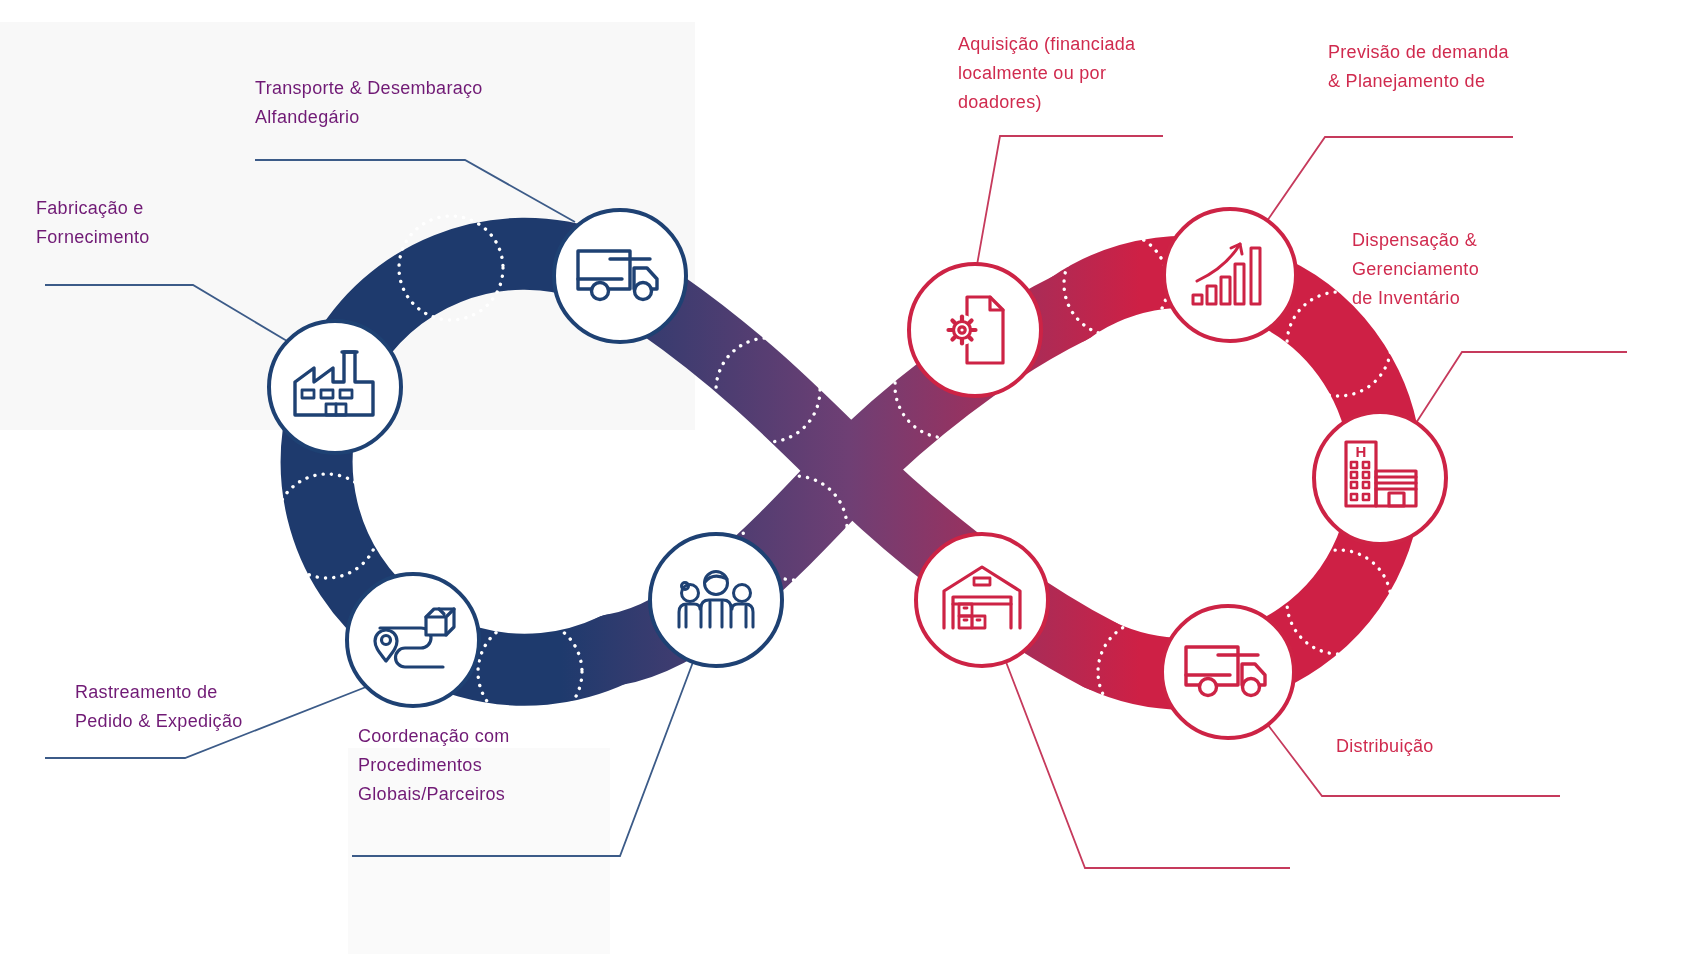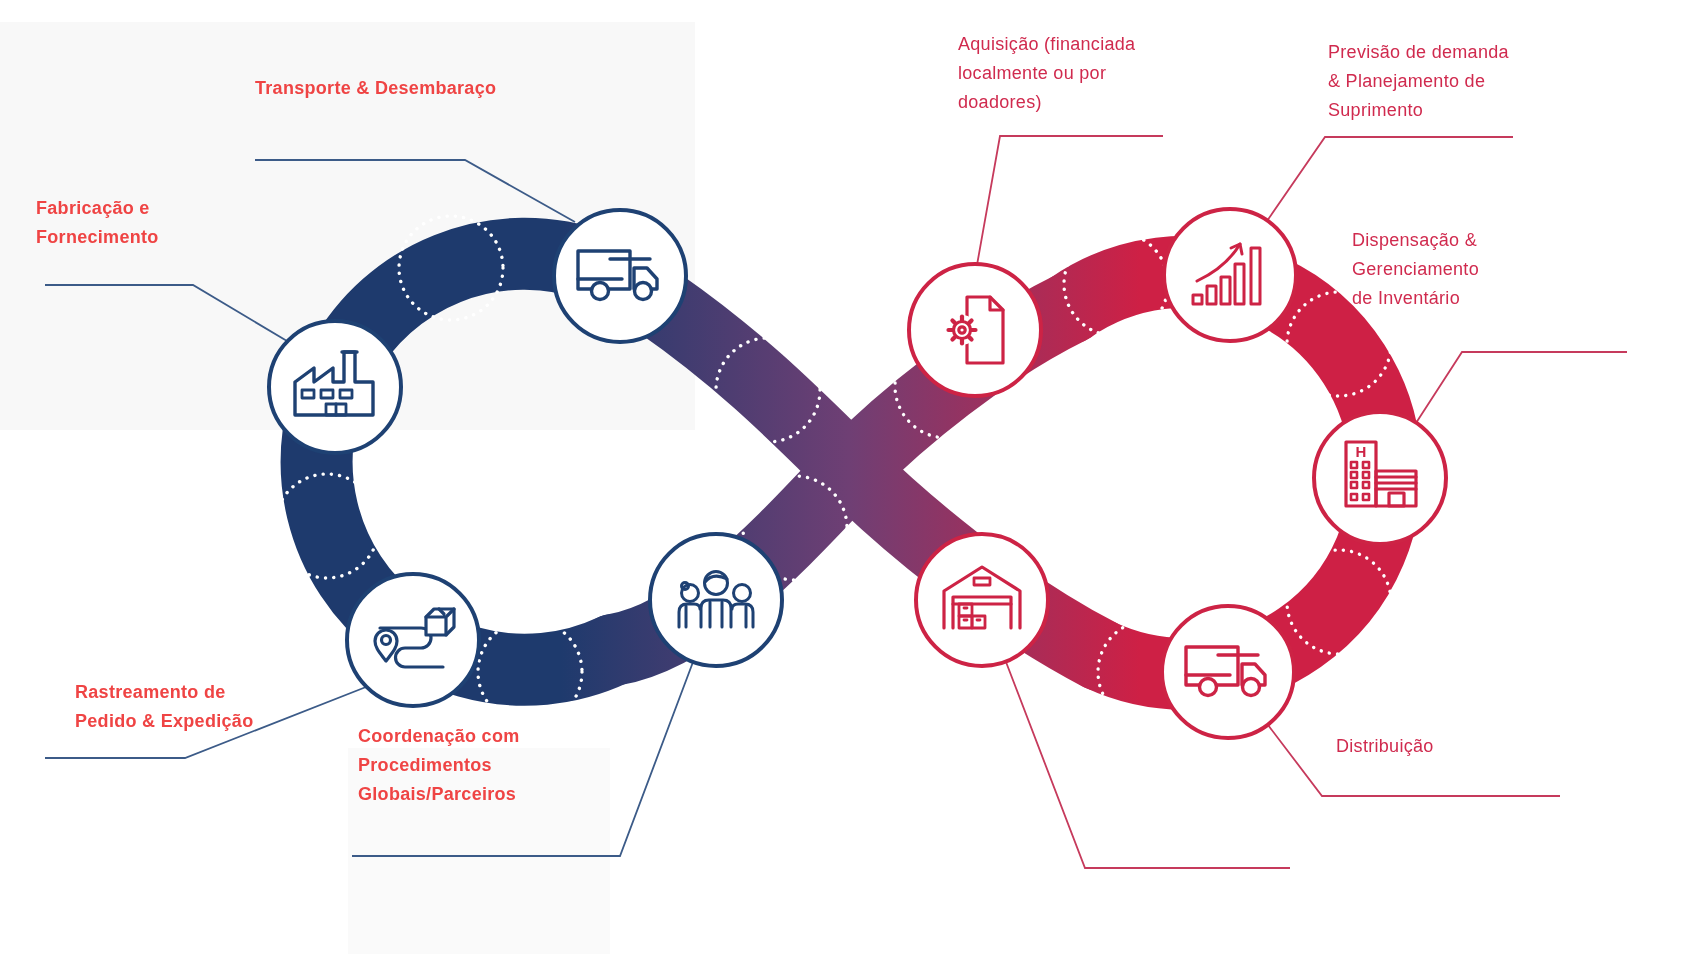--- a/index.html
+++ b/index.html
@@ -14,21 +14,21 @@
     background: #ffffff;
   }
   .stage svg { position: absolute; left: 0; top: 0; }
   .lbl {
     position: absolute;
     font-size: 18px;
     line-height: 29px;
     letter-spacing: 0.3px;
     white-space: nowrap;
   }
-  .lbl.blue { color: #ef4444; font-weight: bold; }
+  .lbl.blue { color: #701a75; }
   .lbl.red  { color: #d02a4e; }
 </style>
 </head>
 <body>
 
 <div class="stage">
 
 <svg width="1704" height="954" viewBox="0 0 1704 954">
   <defs>
     <linearGradient id="bandGrad" gradientUnits="userSpaceOnUse" x1="560" y1="0" x2="1140" y2="0">
@@ -208,20 +208,21 @@
         <rect x="-10" y="16" width="13" height="12"></rect>
         <rect x="-23" y="4" width="13" height="12"></rect>
         <path d="M -18,8 h 3 M -18,20 h 3 M -5,20 h 3"></path>
       </g>
     </g>
   </g>
 </svg>
 
 <div class="lbl blue" style="left:255px; top:74px">
   <div>Transporte &amp; Desembaraço</div>
+  <div>Alfandegário</div>
 </div>
 
 <div class="lbl blue" style="left:36px; top:194px">
   <div>Fabricação e</div>
   <div>Fornecimento</div>
 </div>
 
 <div class="lbl blue" style="left:75px; top:678px">
   <div>Rastreamento de</div>
   <div>Pedido &amp; Expedição</div>
@@ -235,21 +236,20 @@
 
 <div class="lbl red" style="left:958px; top:30px">
   <div>Aquisição (financiada</div>
   <div>localmente ou por</div>
   <div>doadores)</div>
 </div>
 
 <div class="lbl red" style="left:1328px; top:38px">
   <div>Previsão de demanda</div>
   <div>&amp; Planejamento de</div>
-  <div>Suprimento</div>
 </div>
 
 <div class="lbl red" style="left:1352px; top:226px">
   <div>Dispensação &amp;</div>
   <div>Gerenciamento</div>
   <div>de Inventário</div>
 </div>
 
 <div class="lbl red" style="left:1336px; top:732px">
   <div>Distribuição</div>

